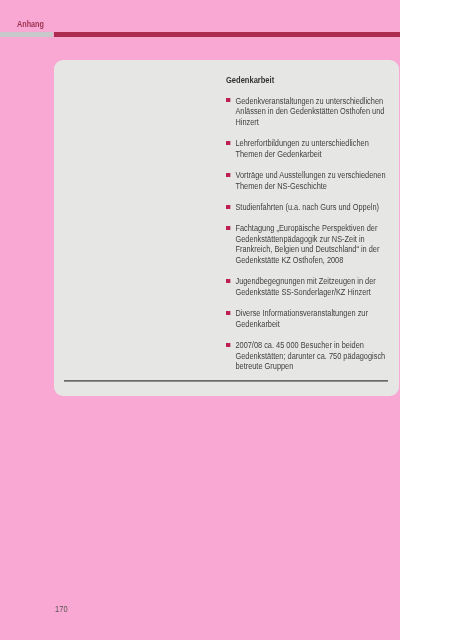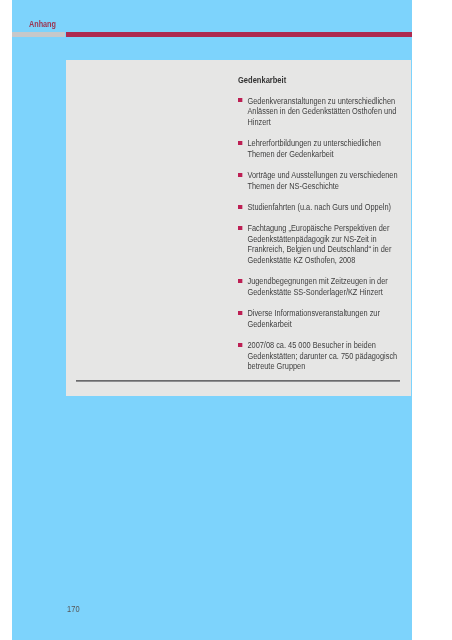--- a/index.html
+++ b/index.html
@@ -7,21 +7,21 @@
     padding: 0;
     background: #ffffff;
   }
   body {
     width: 452px;
     height: 640px;
     overflow: hidden;
     font-family: "Liberation Sans", sans-serif;
     -webkit-font-smoothing: antialiased;
   }
-  .page { position: relative; width: 400px; height: 640px; background: #7dd3fc; margin-left: 12px; }
+  .page { position: relative; width: 400px; height: 640px; background: #f9a8d4; }
 
   
   .header-label {
     position: absolute;
     left: 17px;
     top: 19.8px;
     font-size: 8.2px;
     font-weight: bold;
     line-height: 9px;
     color: #9c3450;
@@ -47,20 +47,21 @@
   }
 
   
   .panel {
     position: absolute;
     left: 54px;
     top: 59.5px;
     width: 345px;
     height: 336.5px;
     background: #e6e6e5;
+    border-radius: 9px;
   }
   .panel-inner {
     position: absolute;
     left: 171.5px;
     top: 15.9px;
     width: 190.1px;
     transform: scaleX(0.868);
     transform-origin: left top;
   }
   .panel-title {

